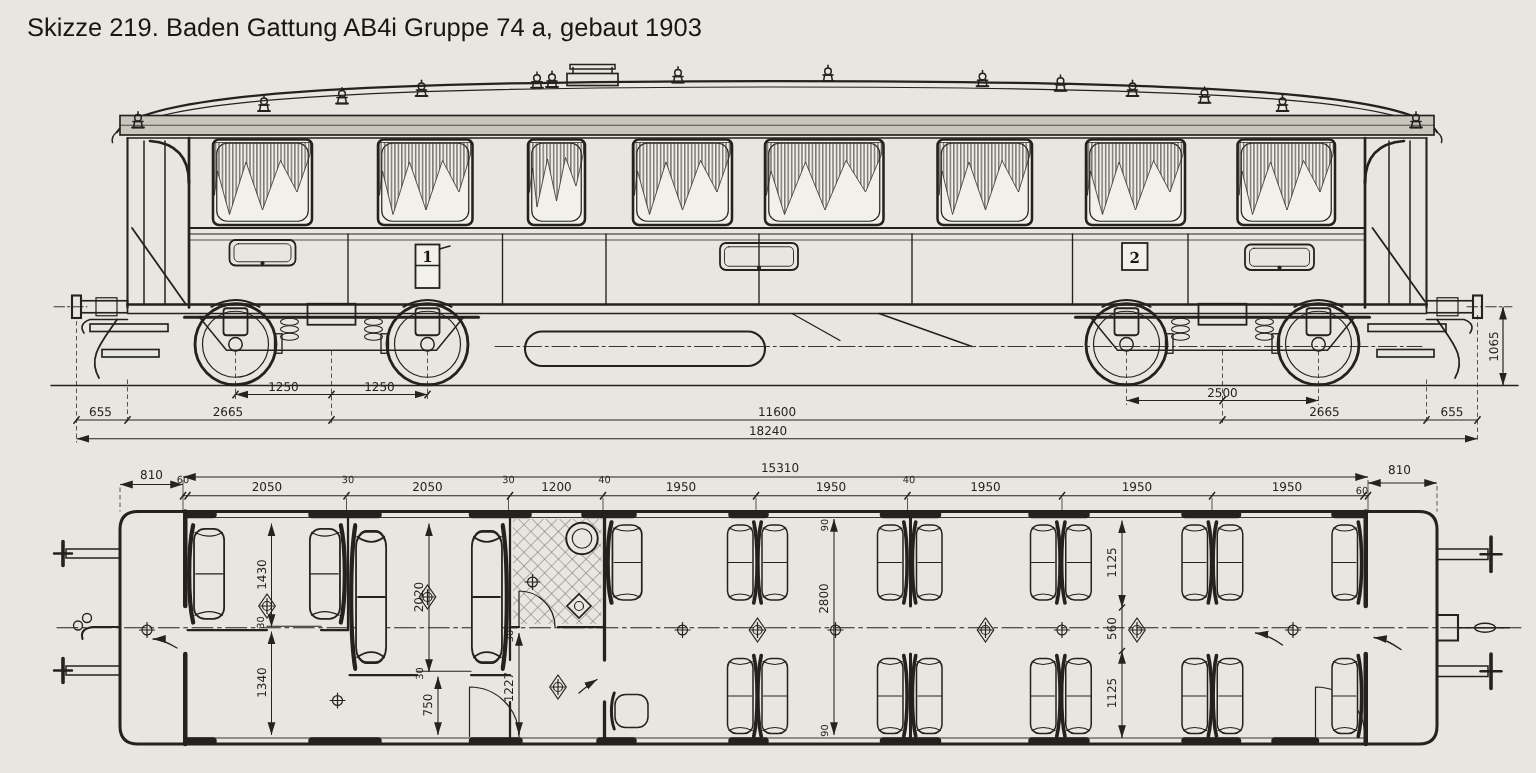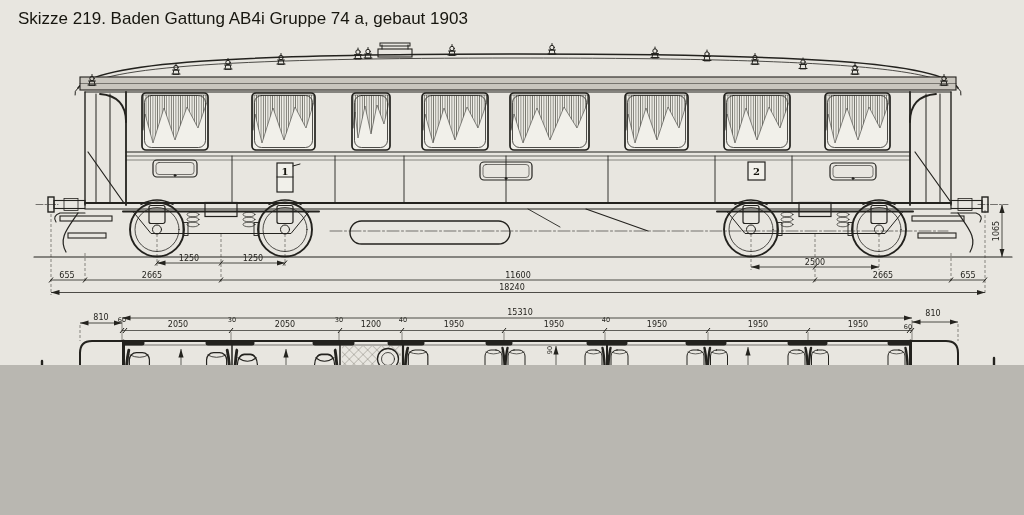--- a/index.html
+++ b/index.html
@@ -1,16 +1,16 @@
 <!DOCTYPE html>
 <html><head>
 <meta charset="utf-8">
 <style>
   html,body{margin:0;padding:0;background:#b9b7b1;}
-  .page{position:relative;width:1024px;height:365px;background:#e8e6e0;overflow:hidden;
+  .page{position:relative;width:1024px;height:515px;background:#e8e6e0;overflow:hidden;
         font-family:"Liberation Sans",sans-serif;}
   .page svg{position:absolute;left:0;top:0;}
   .dimtxt{font-family:"DejaVu Sans",sans-serif;font-size:8px;fill:#24231e;}
   .dimsm{font-family:"DejaVu Sans",sans-serif;font-size:6.5px;fill:#24231e;}
   .title{font-family:"Liberation Sans",sans-serif;font-size:17px;fill:#17160f;}
   .clsnum{font-family:"DejaVu Serif",serif;font-size:10px;font-weight:bold;fill:#17160f;}
 </style>
 </head>
 <body>
 

